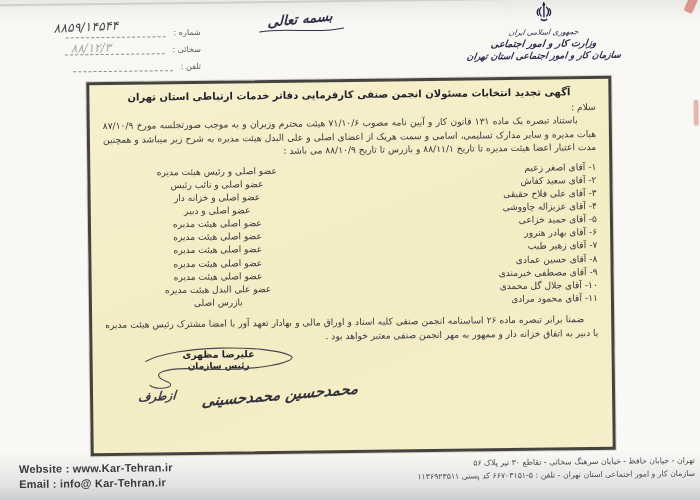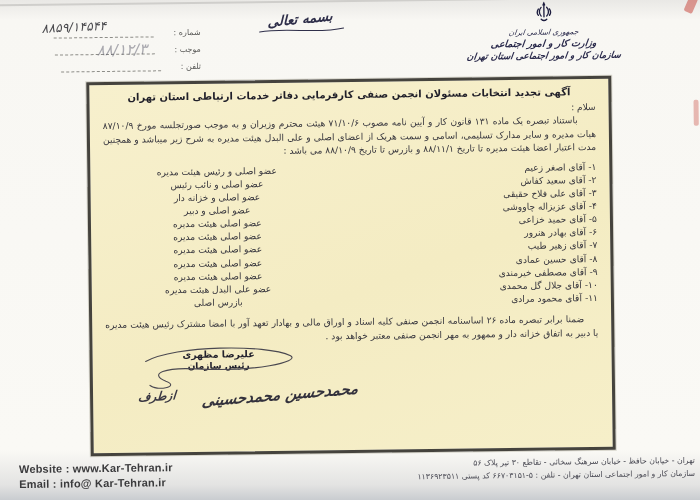--- a/index.html
+++ b/index.html
@@ -5,26 +5,26 @@
   html,body{margin:0;padding:0;}
   body{
     width:700px;height:500px;position:relative;overflow:hidden;
     background:linear-gradient(180deg,#e9e8e5 0%,#f8f7f3 4%,#faf9f5 90%,#e3e3e2 97%,#c9ccd0 100%);
     font-family:"DejaVu Sans",sans-serif;color:#2e2d33;
   }
   .tilt{position:absolute;inset:0;transform:rotate(-0.7deg);transform-origin:50% 45%;}
   
   .meta{position:absolute;left:18px;top:26px;width:185px;direction:rtl;font-size:8px;color:#5a5a58;}
   .meta-row{display:flex;align-items:flex-end;margin-bottom:8px;}
-  .meta-label{white-space:nowrap;margin-left:20px;}
+  .meta-label{white-space:nowrap;margin-left:8px;}
   .dots{border-bottom:1px dashed #8d8d88;width:100px;height:6px;position:relative;}
   .hand-num{position:absolute;left:-12px;top:-12px;font-size:12.5px;font-style:italic;color:#4b4b4f;
     white-space:nowrap;transform:rotate(-2deg);letter-spacing:1px;direction:ltr;}
-  .hand-date{position:absolute;left:6px;top:-7px;font-size:15px;font-style:italic;color:rgba(90,90,105,.5);
-    white-space:nowrap;transform:rotate(-1deg);direction:ltr;margin-left:36px;}
+  .hand-date{position:absolute;left:6px;top:-7px;font-size:12px;font-style:italic;color:rgba(90,90,105,.5);
+    white-space:nowrap;transform:rotate(-1deg);direction:ltr;}
   .besm{position:absolute;left:238px;top:8px;width:130px;text-align:center;}
   .besm-text{font-size:13.5px;font-weight:bold;font-style:italic;color:#2f2f4a;transform:rotate(-5deg) skewX(-6deg);display:inline-block;}
   .besm svg{display:block;margin:-2px auto 0;}
   .org{position:absolute;left:428px;top:4px;width:236px;text-align:center;color:#2b2b4c;}
   .org .emblem{margin-bottom:1px;}
   .org-l1{font-size:7.5px;font-style:italic;transform:skewX(-8deg);}
   .org-l2{font-size:9.5px;font-style:italic;font-weight:bold;transform:skewX(-8deg);margin-top:1px;}
   .org-l3{font-size:9px;font-style:italic;font-weight:bold;transform:skewX(-8deg);margin-top:2px;}
   
   .red-mark-tr{position:absolute;left:689px;top:1px;width:9px;height:16px;background:rgba(198,62,52,.5);transform:rotate(24deg);border-radius:2px;}
@@ -66,21 +66,21 @@
   <div class="scan-top"></div>
 
   <div class="meta">
     <div class="meta-row">
       <span class="meta-label">شماره :</span>
       <span class="dots">
         <span class="hand-num">۸۸۵۹/۱۴۵۴۴</span>
       </span>
     </div>
     <div class="meta-row">
-      <span class="meta-label">موجب :</span>
+      <span class="meta-label">سخائی :</span>
       <span class="dots">
         <span class="hand-date">۸۸/۱۲/۳</span>
       </span>
     </div>
     <div class="meta-row">
       <span class="meta-label">تلفن :</span>
       <span class="dots"></span>
     </div>
   </div>
 

